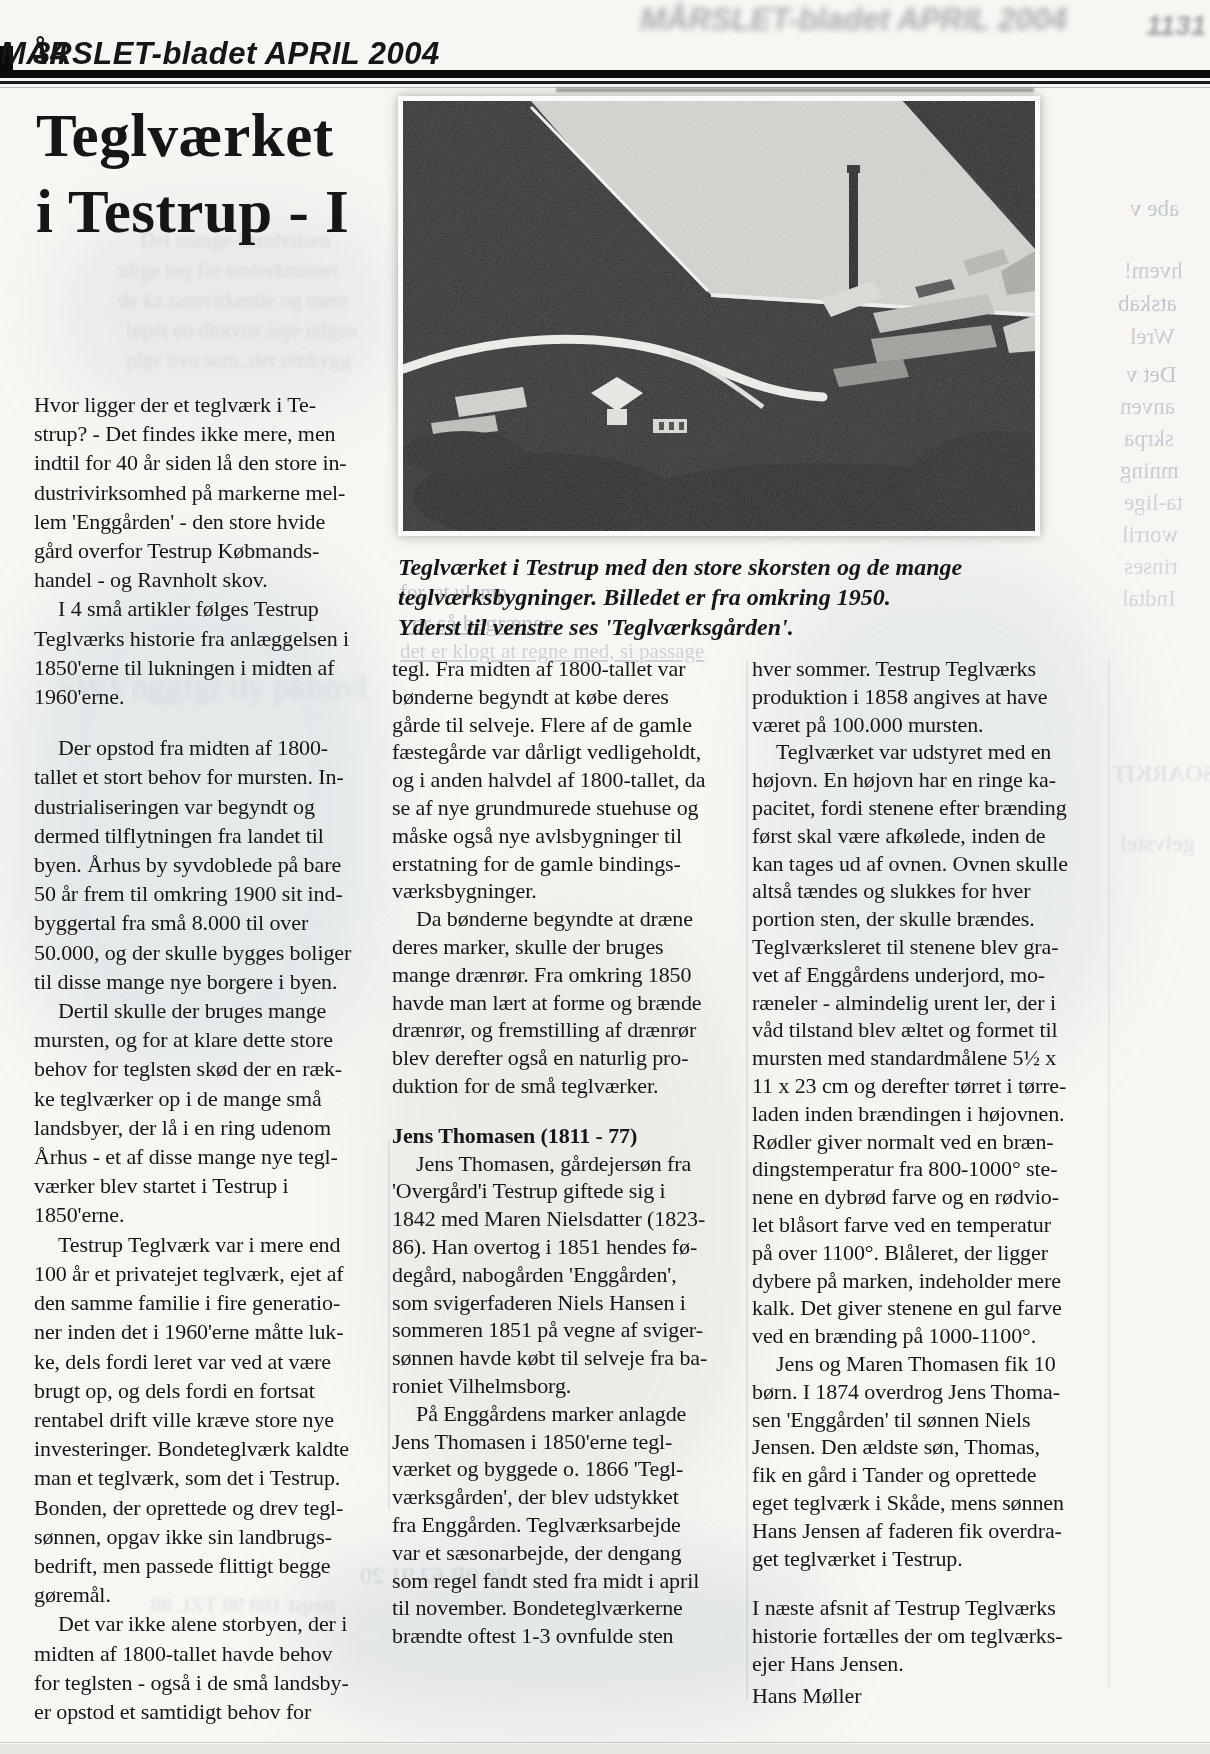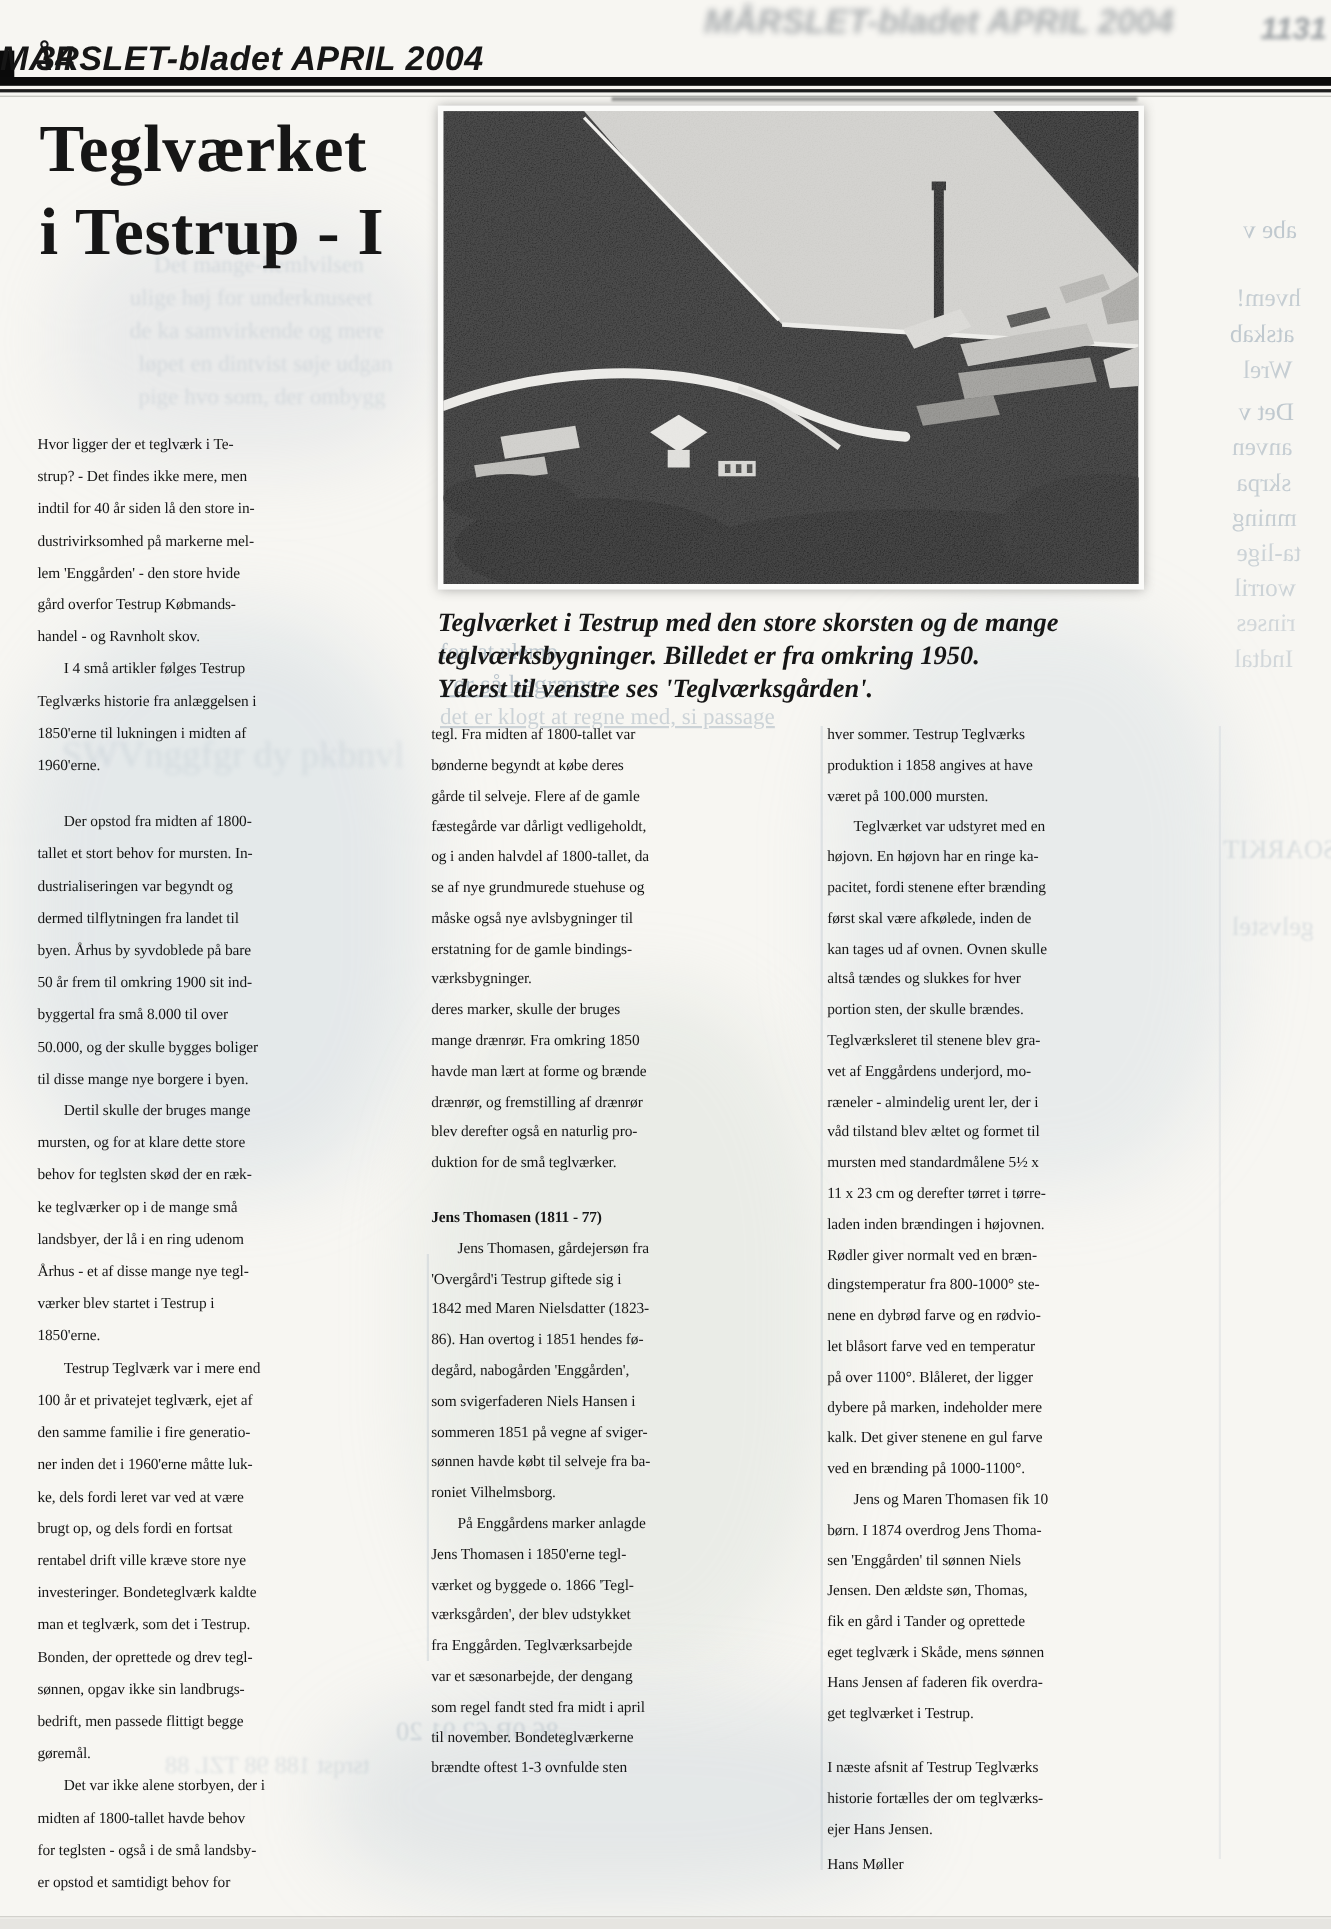--- a/index.html
+++ b/index.html
@@ -29,21 +29,21 @@
          letter-spacing:.5px;}
   
   .photo{position:absolute;left:398px;top:96px;width:632px;height:430px;background:#fbfbf9;
          padding:5px;box-shadow:0 0 10px rgba(70,70,70,.45);}
   .photo svg{display:block;}
   
   .caption{position:absolute;left:398px;top:552px;width:642px;font-weight:700;
            font-style:italic;font-size:24px;line-height:30px;}
   .caption span{display:block;}
   
-  .col{position:absolute;font-size:14px;letter-spacing:-0.1px;}
+  .col{position:absolute;font-size:22px;letter-spacing:-0.1px;}
   .col .line{white-space:nowrap;}
   .col-left{left:34px;top:390px;width:348px;}
   .col-left .line{line-height:29.2px;}
   .col-mid{left:392px;top:655px;width:350px;}
   .col-right{left:752px;top:655px;width:352px;}
   .col-mid .line,.col-right .line{line-height:27.8px;}
   .block.indent .line.first{text-indent:24px;}
   .block.gap{height:22px;}
   .block.heading .line{font-weight:700;}
   .block.signature{padding-top:4px;}
@@ -237,20 +237,21 @@
         <div class="line">bønderne begyndt at købe deres</div>
         <div class="line">gårde til selveje. Flere af de gamle</div>
         <div class="line">fæstegårde var dårligt vedligeholdt,</div>
         <div class="line">og i anden halvdel af 1800-tallet, da</div>
         <div class="line">se af nye grundmurede stuehuse og</div>
         <div class="line">måske også nye avlsbygninger til</div>
         <div class="line">erstatning for de gamle bindings-</div>
         <div class="line">værksbygninger.</div>
       </div>
       <div class="block para indent">
+        <div class="line first">Da bønderne begyndte at dræne</div>
         <div class="line">deres marker, skulle der bruges</div>
         <div class="line">mange drænrør. Fra omkring 1850</div>
         <div class="line">havde man lært at forme og brænde</div>
         <div class="line">drænrør, og fremstilling af drænrør</div>
         <div class="line">blev derefter også en naturlig pro-</div>
         <div class="line">duktion for de små teglværker.</div>
       </div>
       <div class="block gap"></div>
       <div class="block heading">
         <div class="line">Jens Thomasen (1811 - 77)</div>

